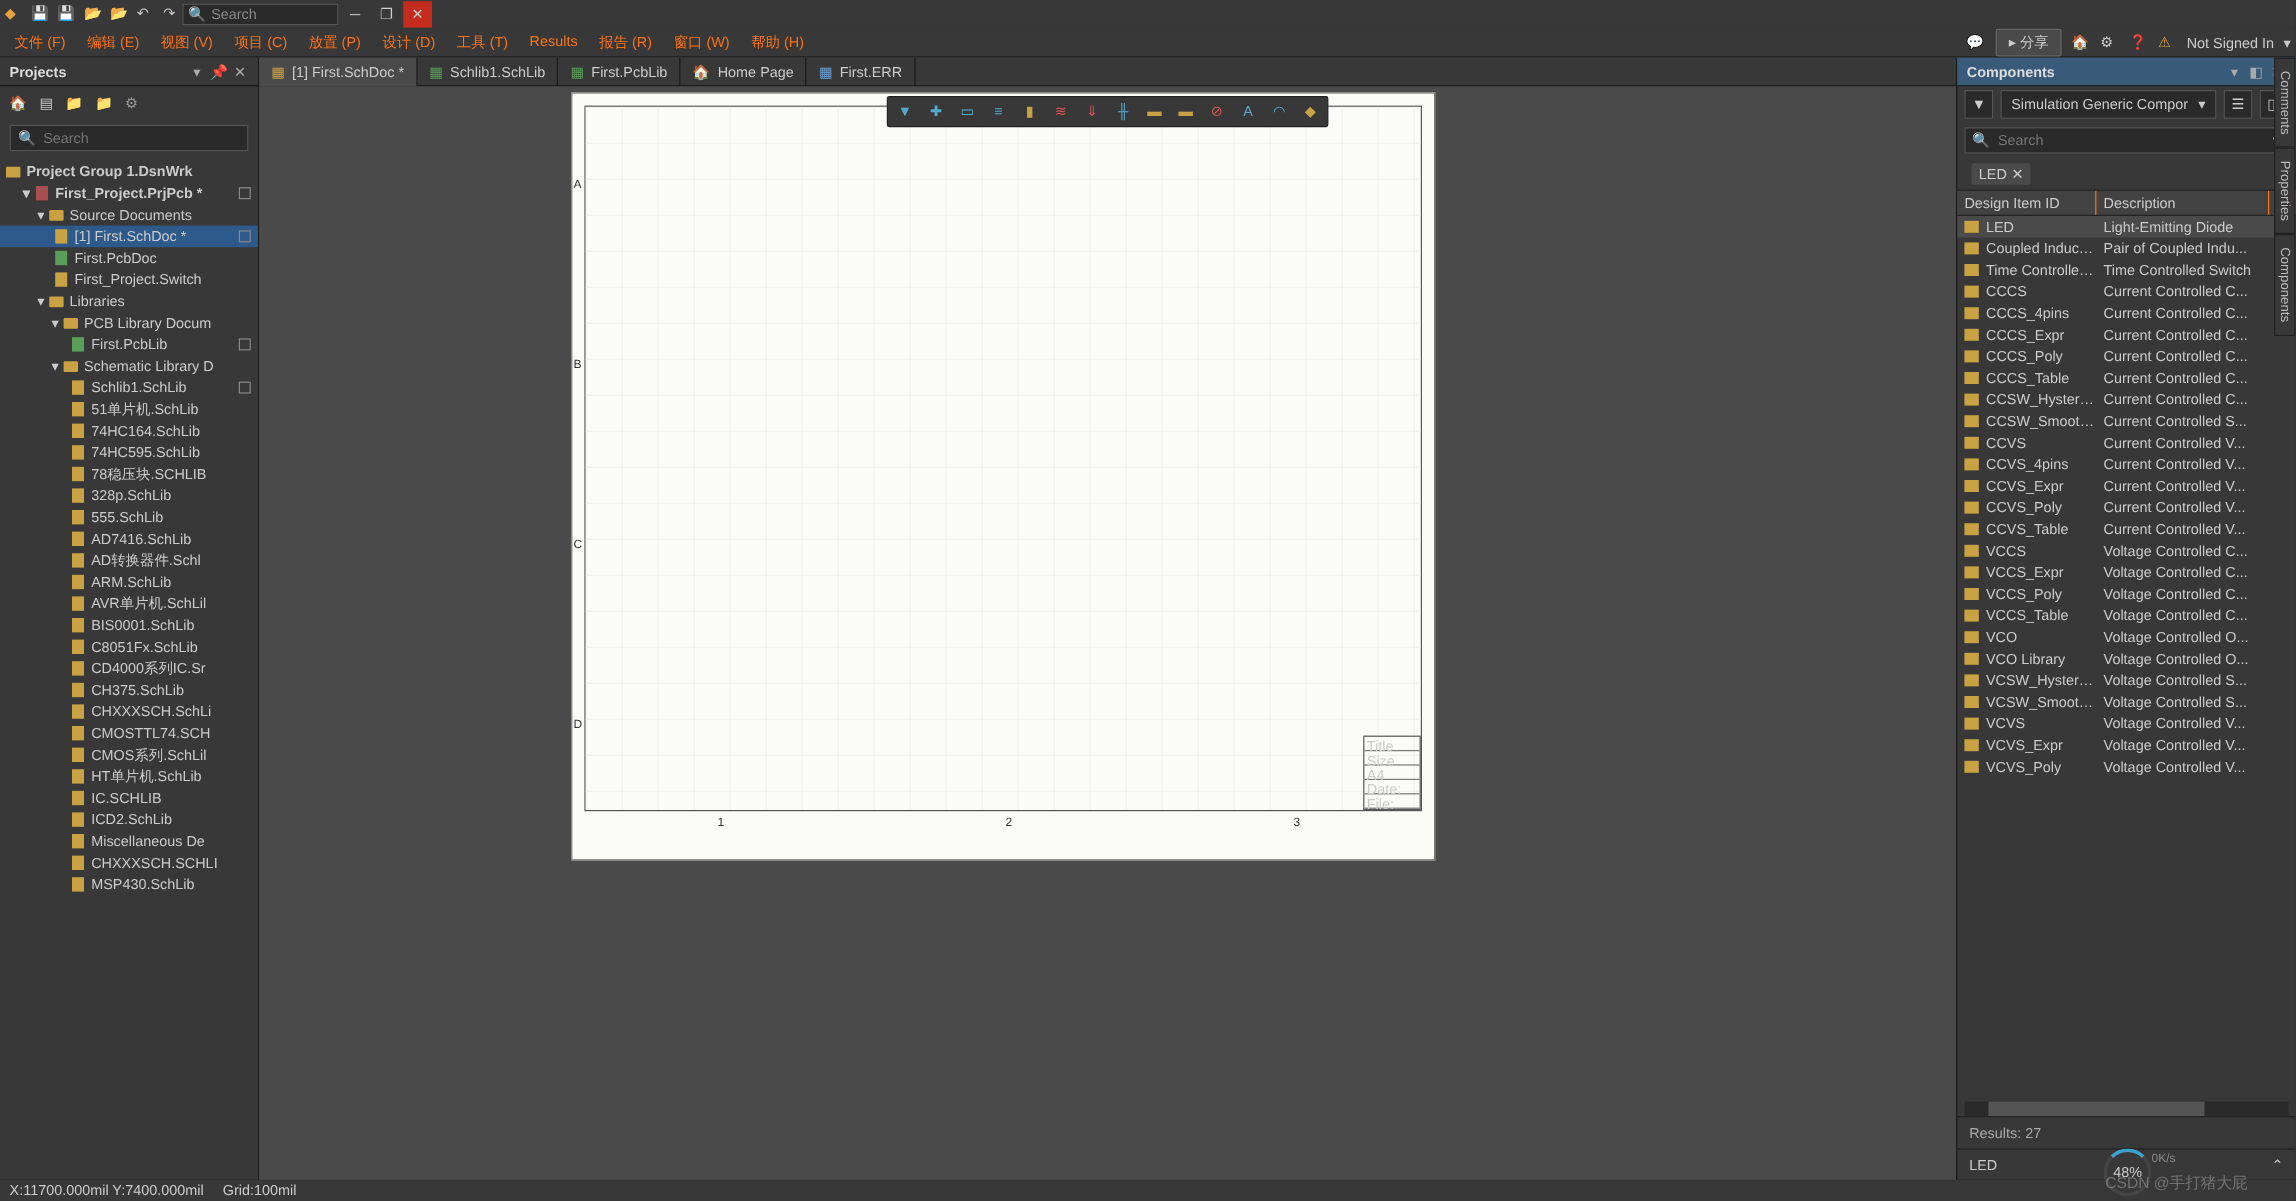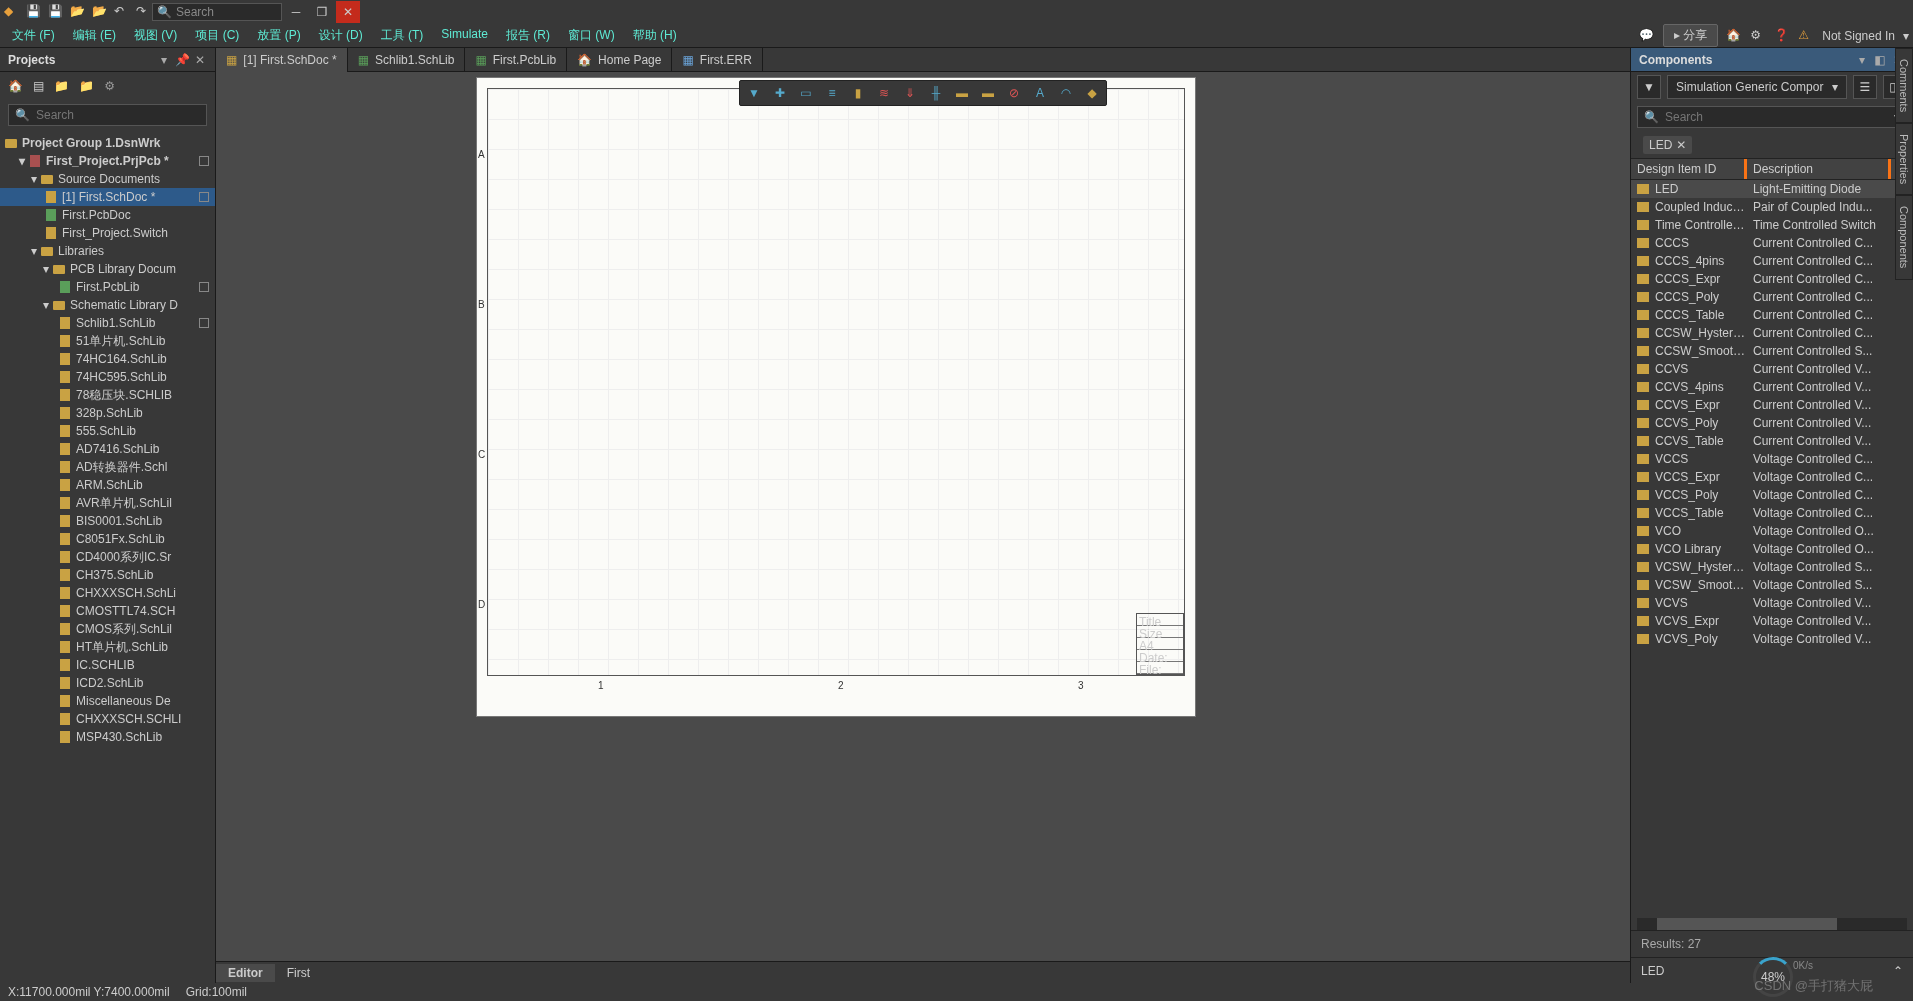--- a/index.html
+++ b/index.html
@@ -6,21 +6,21 @@
 body { background:#2a2a2a; width:1913px; height:1001px; overflow:hidden; position:relative; }
 .titlebar { height:24px; background:#383838; display:flex; align-items:center; padding:0 4px; }
 .titlebar .tb-left { display:flex; gap:6px; align-items:center; }
 .titlebar .tb-center { flex:1; text-align:center; color:#ddd; }
 .titlebar .tb-right { display:flex; align-items:center; gap:2px; }
 .tb-search { background:#2a2a2a; border:1px solid #555; width:130px; height:18px; padding:0 4px; color:#999; display:flex; align-items:center; gap:4px; }
 .winbtn { width:24px; height:22px; display:flex; align-items:center; justify-content:center; color:#ccc; }
 .winbtn.close { background:#c42b1c; }
 .menubar { height:24px; background:#383838; display:flex; align-items:center; padding:0 4px; border-bottom:1px solid #1a1a1a; }
 .menubar .mleft { display:flex; gap:2px; }
-.mitem { padding:2px 8px; color:#5eead4; }
+.mitem { padding:2px 8px; color:#f97316; }
 .menubar .mright { margin-left:auto; display:flex; align-items:center; gap:8px; }
 .sharebtn { background:#4a4a4a; border:1px solid #666; padding:2px 10px; border-radius:2px; }
 .ico { width:16px; height:16px; display:inline-block; }
 .main { display:flex; height:calc(100% - 24px - 24px - 18px); }
 .left-panel { width:216px; background:#383838; display:flex; flex-direction:column; border-right:1px solid #1a1a1a; }
 .panel-hdr { height:24px; background:#383838; display:flex; align-items:center; padding:0 8px; border-bottom:1px solid #1a1a1a; }
 .panel-hdr .title { flex:1; font-weight:bold; color:#ddd; }
 .panel-hdr .hicon { width:14px; text-align:center; color:#aaa; margin-left:4px; }
 .ptoolbar { height:28px; display:flex; align-items:center; gap:10px; padding:0 8px; }
 .psearch { margin:4px 8px; background:#2a2a2a; border:1px solid #555; height:22px; display:flex; align-items:center; padding:0 6px; gap:6px; }
@@ -57,21 +57,21 @@
 .btab { padding:2px 12px; color:#ccc; }
 .btab.active { background:#4a4a4a; font-weight:bold; }
 .status { height:18px; background:#383838; display:flex; align-items:center; padding:0 8px; color:#bbb; font-size:11px; }
 .right-panel { width:283px; background:#383838; display:flex; flex-direction:column; border-left:1px solid #1a1a1a; }
 .rtoolbar { height:30px; display:flex; align-items:center; padding:0 6px; gap:6px; }
 .rfilter { width:24px; height:24px; background:#2a2a2a; border:1px solid #555; display:flex; align-items:center; justify-content:center; }
 .rselect { flex:1; background:#2a2a2a; border:1px solid #555; height:24px; display:flex; align-items:center; padding:0 8px; justify-content:space-between; }
 .rsearch { margin:4px 6px; background:#2a2a2a; border:1px solid #555; height:22px; display:flex; align-items:center; padding:0 6px; gap:6px; }
 .chip { margin:4px 6px; display:inline-flex; align-items:center; background:#4a4a4a; padding:2px 6px; gap:4px; border-radius:2px; }
 .colhdr { display:flex; background:#424242; border-top:1px solid #222; border-bottom:1px solid #222; }
-.colhdr div { padding:3px 6px; border-right:3px solid #f97316; }
+.colhdr div { padding:3px 6px; border-right:1px solid #f97316; }
 .clist { flex:1; overflow:auto; }
 .clist::-webkit-scrollbar { width:10px; }
 .clist::-webkit-scrollbar-track { background:#2a2a2a; }
 .clist::-webkit-scrollbar-thumb { background:#555; }
 .crow { display:flex; align-items:center; height:18px; }
 .crow.sel { background:#4a4a4a; }
 .cico { width:12px; height:10px; background:#c9a243; margin:0 6px; flex-shrink:0; }
 .cdid { width:92px; overflow:hidden; white-space:nowrap; text-overflow:ellipsis; }
 .cdesc { flex:1; overflow:hidden; white-space:nowrap; text-overflow:ellipsis; padding-left:6px; }
 .hscroll { height:12px; background:#2a2a2a; position:relative; margin:0 6px; }
@@ -109,21 +109,21 @@
 
 <div class="menubar">
   <div class="mleft" id="menu-items">
       <div class="mitem">文件 (F)</div>
       <div class="mitem">编辑 (E)</div>
       <div class="mitem">视图 (V)</div>
       <div class="mitem">项目 (C)</div>
       <div class="mitem">放置 (P)</div>
       <div class="mitem">设计 (D)</div>
       <div class="mitem">工具 (T)</div>
-      <div class="mitem">Simulate</div>
+      <div class="mitem">Results</div>
       <div class="mitem">报告 (R)</div>
       <div class="mitem">窗口 (W)</div>
       <div class="mitem">帮助 (H)</div>
     </div>
   <div class="mright">
     <span class="ico">💬</span>
     <div class="sharebtn"><span>▸</span> <span>分享</span></div>
     <span class="ico">🏠</span>
     <span class="ico">⚙</span>
     <span class="ico">❓</span>
@@ -457,24 +457,20 @@
         <span class="ftb-ico" style="color:#d55">⇓</span>
         <span class="ftb-ico" style="color:#5ac">╫</span>
         <span class="ftb-ico" style="color:#c9a243">▬</span>
         <span class="ftb-ico" style="color:#c9a243">▬</span>
         <span class="ftb-ico" style="color:#d55">⊘</span>
         <span class="ftb-ico" style="color:#5ac">A</span>
         <span class="ftb-ico" style="color:#5ac">◠</span>
         <span class="ftb-ico" style="color:#c9a243">◆</span>
       </div>
     </div>
-    <div class="btabs">
-      <div class="btab active">Editor</div>
-      <div class="btab">First</div>
-    </div>
   </div>
 
   <div class="right-panel">
     <div class="panel-hdr" style="background:#3a5a7a">
       <span class="title">Components</span>
       <span class="hicon">▾</span>
       <span class="hicon">◧</span>
       <span class="hicon">✕</span>
     </div>
     <div class="rtoolbar">

